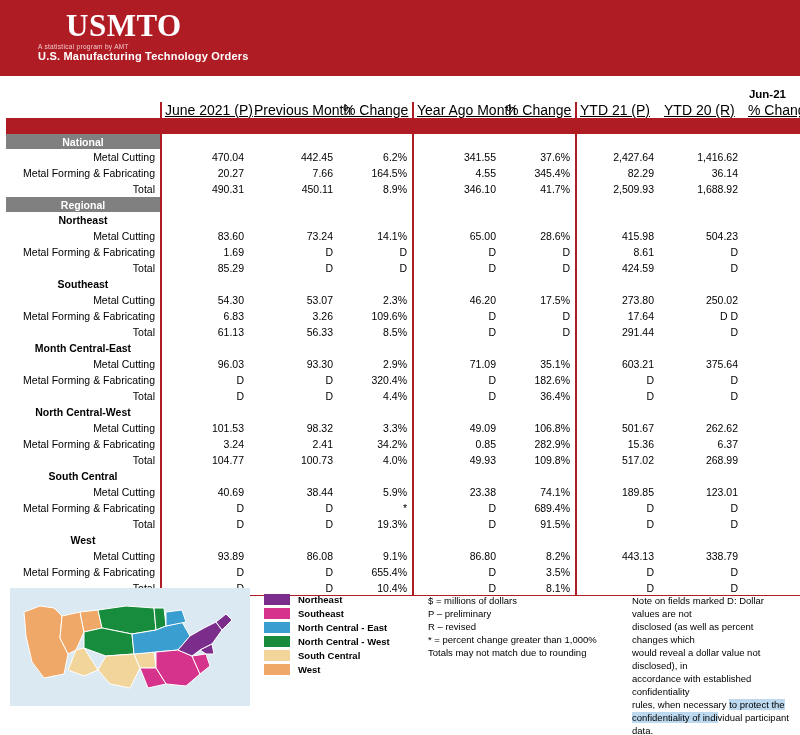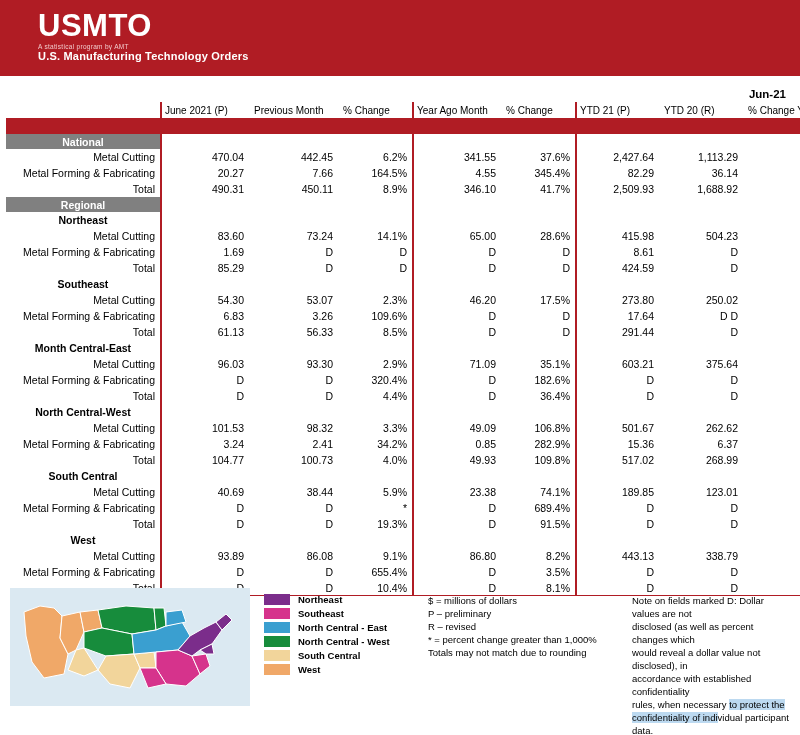--- a/index.html
+++ b/index.html
@@ -22,21 +22,22 @@
     padding: 10px 0 0 38px;
     position: relative;
   }
   .logo-wrap { position: relative; }
   .logo {
     color: #ffffff;
     font-size: 31px;
     font-weight: bold;
     letter-spacing: 0.5px;
     line-height: 1;
-    font-family: Liberation Sans, sans-serif;
+    font-family: Liberation Serif, serif;
+    margin-left: 28px;
   }
   .logo-sub {
     color: #f2c9cb;
     font-size: 6.5px;
     letter-spacing: 0.3px;
     margin-top: 2px;
   }
   .logo-title {
     color: #ffffff;
     font-size: 11px;
@@ -72,24 +73,25 @@
     vertical-align: middle;
     white-space: nowrap;
   }
   .col-label { width: 154px; }
   .col-num   { width: 89px; }
   .col-pct   { width: 74px; }
   .col-num2  { width: 84px; }
   .col-pct2  { width: 98px; }
 
   thead td {
-    font-size: 10px;
+    font-size: 14px;
     color: #000;
     padding-bottom: 2px;
     height: 20px;
+    text-decoration: underline;
   }
   .hdr-band {
     background: #b01c24;
     height: 7px;
   }
   .hdr-band td { height: 7px; padding: 0; }
 
   td.num { text-align: right; }
   td.lbl { text-align: right; padding-right: 6px; }
   td.hdr-left { text-align: left; }
@@ -241,21 +243,21 @@
             <td class="bar-empty"></td>
           </tr>
           <tr>
             <td class="lbl">Metal Cutting</td>
             <td class="num">470.04</td>
             <td class="num">442.45</td>
             <td class="num">6.2%</td>
             <td class="num">341.55</td>
             <td class="num">37.6%</td>
             <td class="num">2,427.64</td>
-            <td class="num">1,113.29</td>
+            <td class="num">1,416.62</td>
             <td class="num">46.9%</td>
           </tr>
           <tr>
             <td class="lbl">Metal Forming &amp; Fabricating</td>
             <td class="num">20.27</td>
             <td class="num">7.66</td>
             <td class="num">164.5%</td>
             <td class="num">4.55</td>
             <td class="num">345.4%</td>
             <td class="num">82.29</td>

